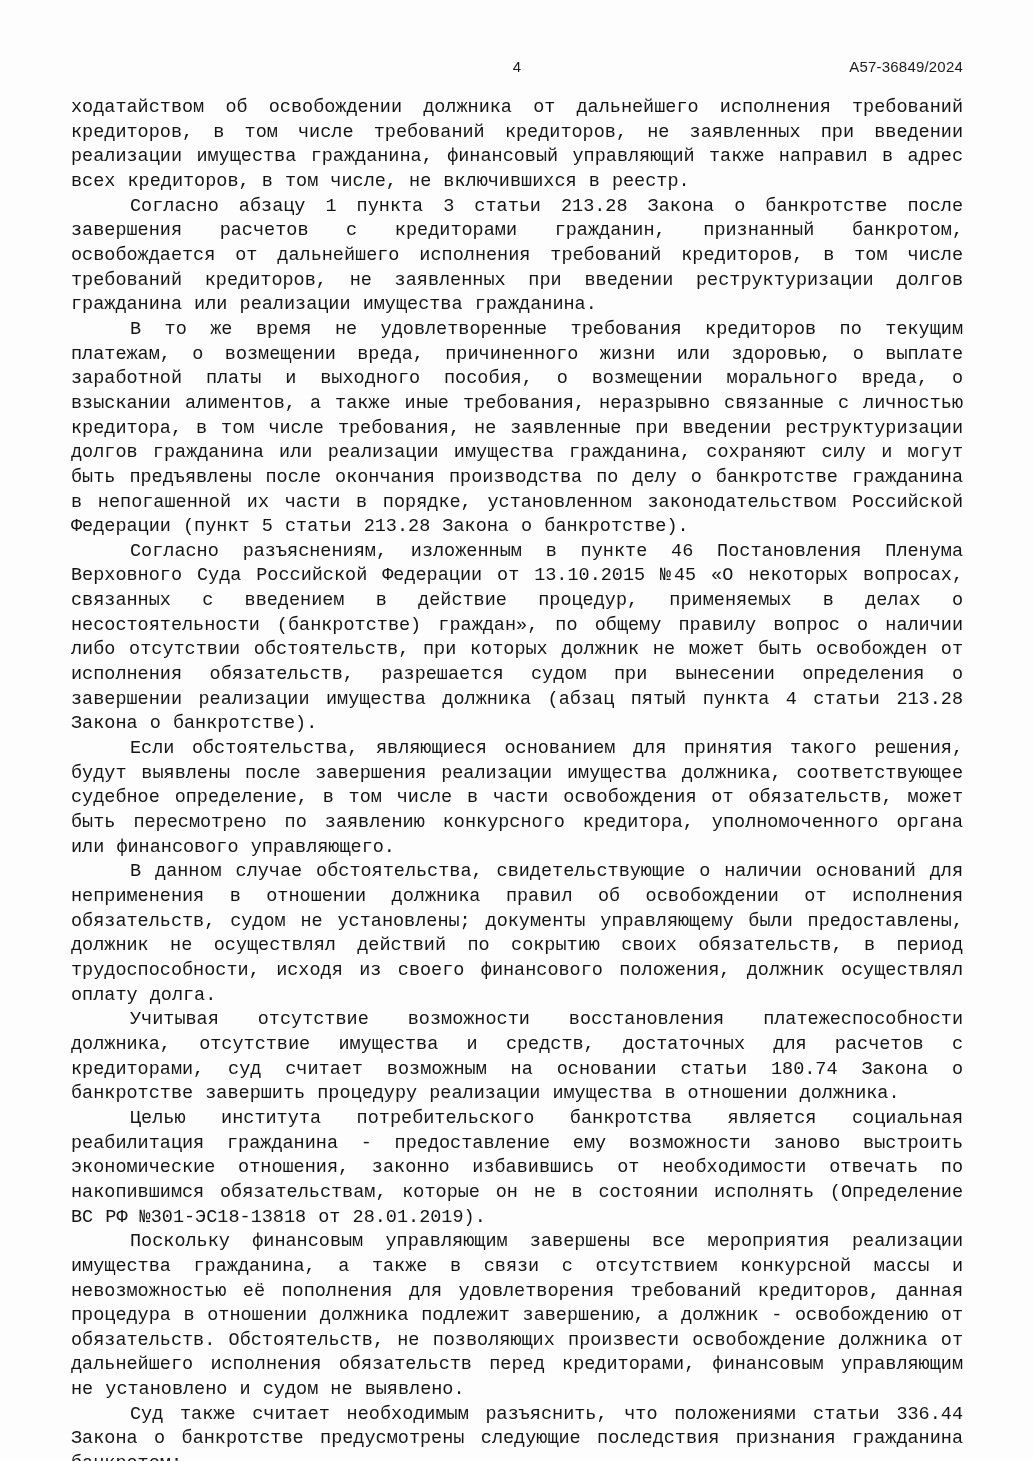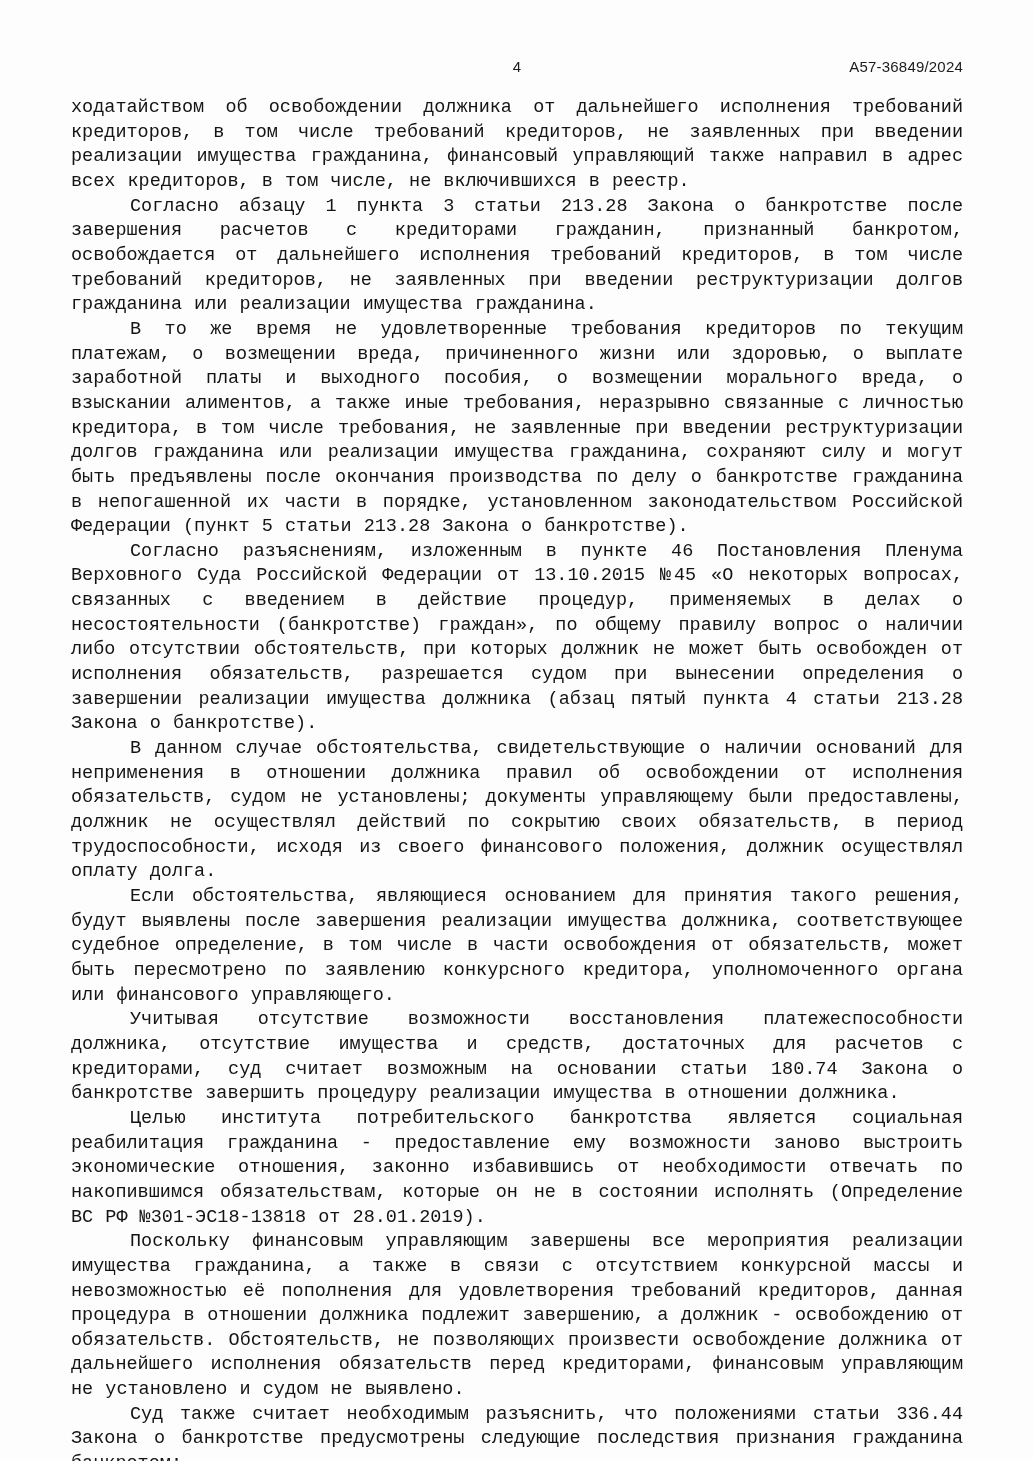--- a/index.html
+++ b/index.html
@@ -69,21 +69,21 @@
   <div class="page-header">
     <span class="page-number">4</span>
     <span class="case-number">А57-36849/2024</span>
   </div>
 
   <div class="document-body">
     <p class="no-indent">ходатайством об освобождении должника от дальнейшего исполнения требований кредиторов, в том числе требований кредиторов, не заявленных при введении реализации имущества гражданина, финансовый управляющий также направил в адрес всех кредиторов, в том числе, не включившихся в реестр.</p>
     <p>Согласно абзацу 1 пункта 3 статьи 213.28 Закона о банкротстве после завершения расчетов с кредиторами гражданин, признанный банкротом, освобождается от дальнейшего исполнения требований кредиторов, в том числе требований кредиторов, не заявленных при введении реструктуризации долгов гражданина или реализации имущества гражданина.</p>
     <p>В то же время не удовлетворенные требования кредиторов по текущим платежам, о возмещении вреда, причиненного жизни или здоровью, о выплате заработной платы и выходного пособия, о возмещении морального вреда, о взыскании алиментов, а также иные требования, неразрывно связанные с личностью кредитора, в том числе требования, не заявленные при введении реструктуризации долгов гражданина или реализации имущества гражданина, сохраняют силу и могут быть предъявлены после окончания производства по делу о банкротстве гражданина в непогашенной их части в порядке, установленном законодательством Российской Федерации (пункт 5 статьи 213.28 Закона о банкротстве).</p>
     <p>Согласно разъяснениям, изложенным в пункте 46 Постановления Пленума Верховного Суда Российской Федерации от 13.10.2015 №45 «О некоторых вопросах, связанных с введением в действие процедур, применяемых в делах о несостоятельности (банкротстве) граждан», по общему правилу вопрос о наличии либо отсутствии обстоятельств, при которых должник не может быть освобожден от исполнения обязательств, разрешается судом при вынесении определения о завершении реализации имущества должника (абзац пятый пункта 4 статьи 213.28 Закона о банкротстве).</p>
+    <p>Если обстоятельства, являющиеся основанием для принятия такого решения, будут выявлены после завершения реализации имущества должника, соответствующее судебное определение, в том числе в части освобождения от обязательств, может быть пересмотрено по заявлению конкурсного кредитора, уполномоченного органа или финансового управляющего.</p>
     <p>В данном случае обстоятельства, свидетельствующие о наличии оснований для неприменения в отношении должника правил об освобождении от исполнения обязательств, судом не установлены; документы управляющему были предоставлены, должник не осуществлял действий по сокрытию своих обязательств, в период трудоспособности, исходя из своего финансового положения, должник осуществлял оплату долга.</p>
-    <p>Если обстоятельства, являющиеся основанием для принятия такого решения, будут выявлены после завершения реализации имущества должника, соответствующее судебное определение, в том числе в части освобождения от обязательств, может быть пересмотрено по заявлению конкурсного кредитора, уполномоченного органа или финансового управляющего.</p>
     <p>Учитывая отсутствие возможности восстановления платежеспособности должника, отсутствие имущества и средств, достаточных для расчетов с кредиторами, суд считает возможным на основании статьи 180.74 Закона о банкротстве завершить процедуру реализации имущества в отношении должника.</p>
     <p>Целью института потребительского банкротства является социальная реабилитация гражданина - предоставление ему возможности заново выстроить экономические отношения, законно избавившись от необходимости отвечать по накопившимся обязательствам, которые он не в состоянии исполнять (Определение ВС РФ  №301-ЭС18-13818 от 28.01.2019).</p>
     <p>Поскольку финансовым управляющим завершены все мероприятия реализации имущества гражданина, а также в связи с отсутствием конкурсной массы и невозможностью её пополнения для удовлетворения требований кредиторов, данная процедура в отношении должника подлежит завершению, а должник - освобождению от обязательств. Обстоятельств, не позволяющих произвести освобождение должника от дальнейшего исполнения обязательств перед кредиторами, финансовым управляющим не установлено и судом не выявлено.</p>
     <p>Суд также считает необходимым разъяснить, что положениями статьи 336.44 Закона о банкротстве предусмотрены следующие последствия признания гражданина  банкротом:</p>
   </div>
 
 </div>
 
 </body></html>

